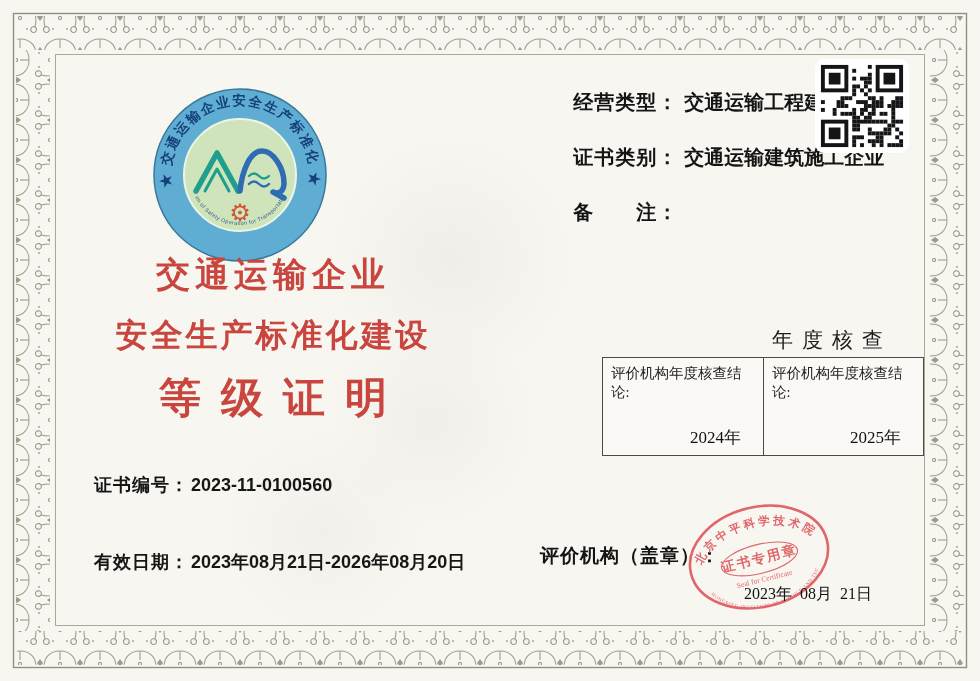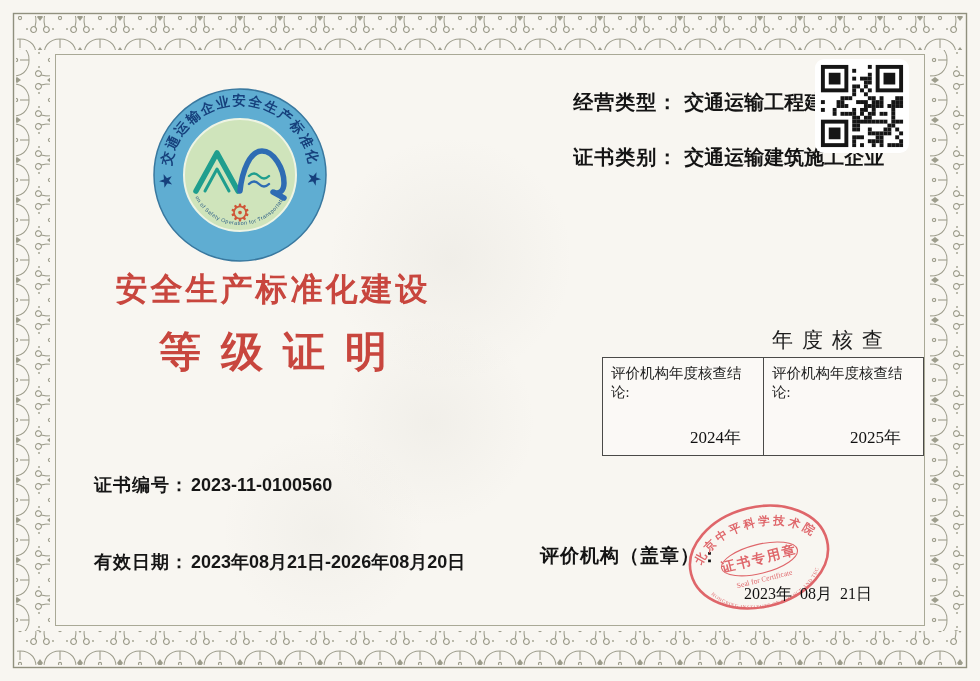--- a/index.html
+++ b/index.html
@@ -128,39 +128,43 @@
       <path d="M -44 16 L -23 -22 L -2 16" stroke="#1f9e8e" stroke-width="5.5"></path>
       <path d="M -35 16 L -23 -6 L -11 16" stroke="#1f9e8e" stroke-width="3"></path>
       <path d="M 0 16 C 2 -4 10 -24 22 -24 C 34 -24 44 -6 44 8 C 44 16 39 20 33 17 L 44 23" stroke="#2e6cb3" stroke-width="5.5"></path>
       <path d="M 9 1 q 5 -5 10 0 t 10 0" stroke="#1f9e8e" stroke-width="2.4"></path>
       <path d="M 9 9 q 5 -5 10 0 t 10 0" stroke="#2e6cb3" stroke-width="2.4"></path>
     </g>
     <text x="0" y="46" text-anchor="middle" font-size="24" fill="#cf5638">⚙</text>
   </svg>
 
   <div class="title-block">
+    <div class="title-l1">交通运输企业</div>
     <div class="title-l2">安全生产标准化建设</div>
     <div class="title-l3">等级证明</div>
   </div>
 
   <div class="left-info">
     <div class="info-row">
       <span class="lbl">证书编号：</span><span class="val">2023-11-0100560</span>
     </div>
     <div class="info-row">
       <span class="lbl">有效日期：</span><span class="val">2023年08月21日-2026年08月20日</span>
     </div>
   </div>
 
   <div class="right-info">
     <div class="field-row">
       <span class="lbl">经营类型：</span><span class="val">交通运输工程建设</span>
     </div>
     <div class="field-row">
       <span class="lbl">证书类别：</span><span class="val">交通运输建筑施工企业</span>
+    </div>
+    <div class="field-row">
+      <span class="lbl">备　　注：</span><span class="val"></span>
     </div>
   </div>
 
   <div class="annual-title">年度核查</div>
   <div class="annual-table">
     <div class="annual-cell">
       <div class="concl">评价机构年度核查结论:</div>
       <div class="year">2024年</div>
     </div>
     <div class="annual-cell">

